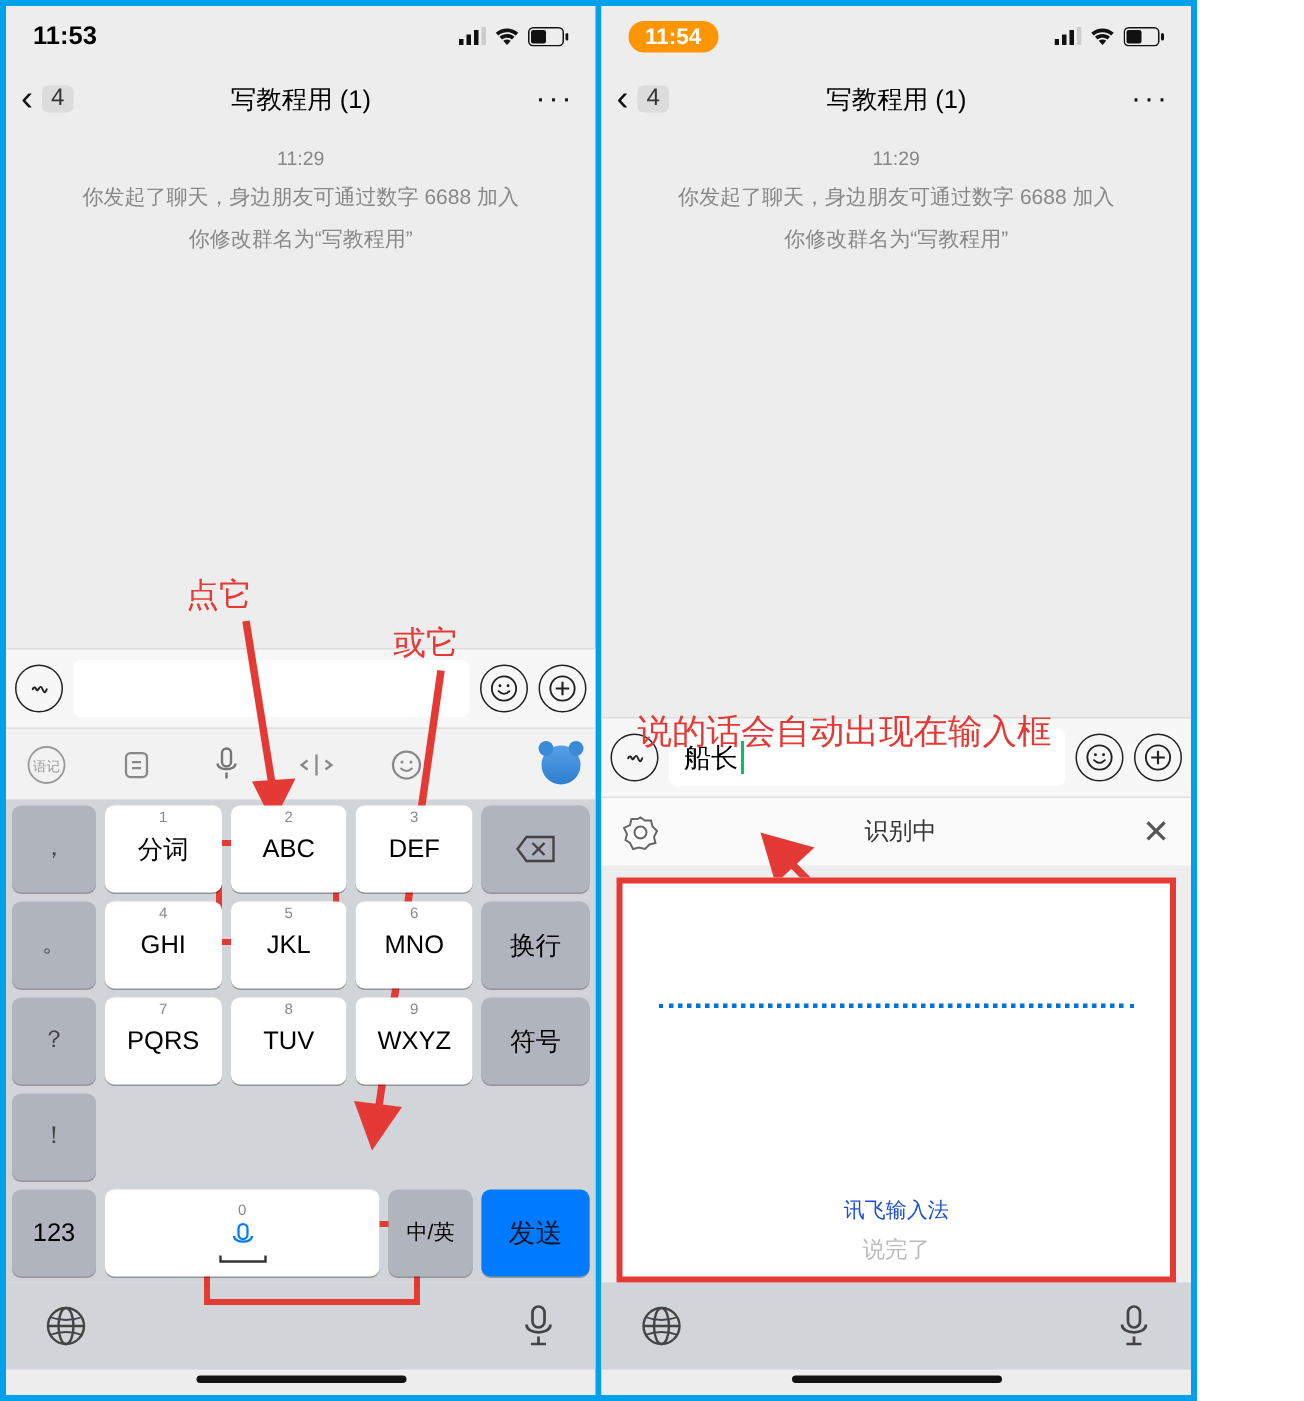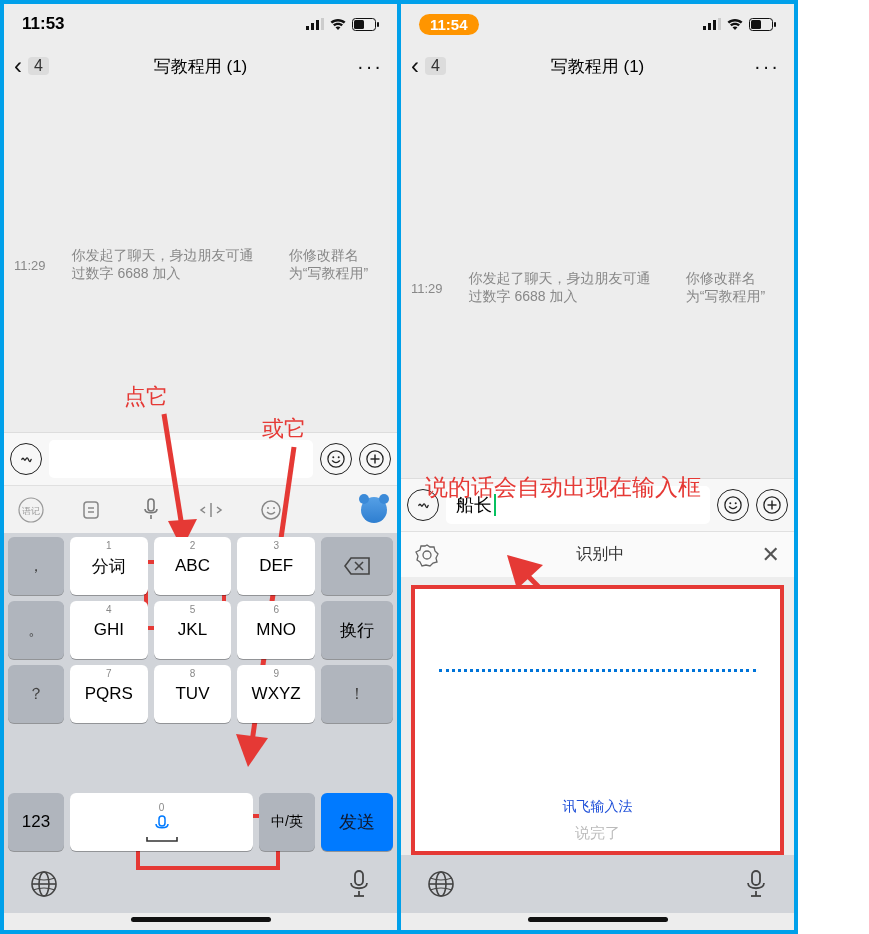--- a/index.html
+++ b/index.html
@@ -16,21 +16,21 @@
 
 
 .nav { height:44px; display:flex; align-items:center; padding:0 10px; position:relative; }
 .back-group { display:flex; align-items:center; gap:6px; }
 .back-chevron { font-size:24px; color:#111; }
 .badge { background:#dcdcdc; border-radius:4px; font-size:16px; padding:0 6px; color:#333; }
 .title { position:absolute; left:0; right:0; text-align:center; font-size:17px; font-weight:500; color:#000000; pointer-events:none; }
 .more { margin-left:auto; font-size:20px; letter-spacing:2px; color:#111; padding:0 4px; }
 
 
-.msgs { flex:1; padding:10px 10px 0; display:flex; align-items:center; gap:26px; font-size:14px; color:#888; }
+.msgs { flex:1; padding:10px 10px 0; display:flex; flex-direction:column; align-items:center; gap:10px; font-size:14px; color:#888; }
 .sys { background:transparent; }
 .time { font-size:13px; }
 
 
 .annot { position:absolute; color:#e53935; font-size:22px; pointer-events:none; }
 .red-box { position:absolute; border:4px solid #e53935; pointer-events:none; }
 .arrow-svg { position:absolute; pointer-events:none; }
 
 
 .inputbar { background:#f7f7f7; border-top:1px solid #ddd; display:flex; align-items:center; padding:7px 6px; gap:7px; }
@@ -235,20 +235,21 @@
             <span>PQRS</span>
           </div>
         <div class="key">
             <span class="num">8</span>
             <span>TUV</span>
           </div>
         <div class="key">
             <span class="num">9</span>
             <span>WXYZ</span>
           </div>
+        <div class="key side">符号</div>
 
         <div class="key side punct">！</div>
 
       </div>
       <div class="kbd-bottom">
         <div class="key side">123</div>
         <div class="key space-key">
           <span class="num" style="position:static">0</span>
           <svg width="20" height="18" viewBox="0 0 20 18">
               <rect x="7" y="1" width="6" height="10" rx="3" fill="none" stroke="#007aff" stroke-width="1.5"></rect>

